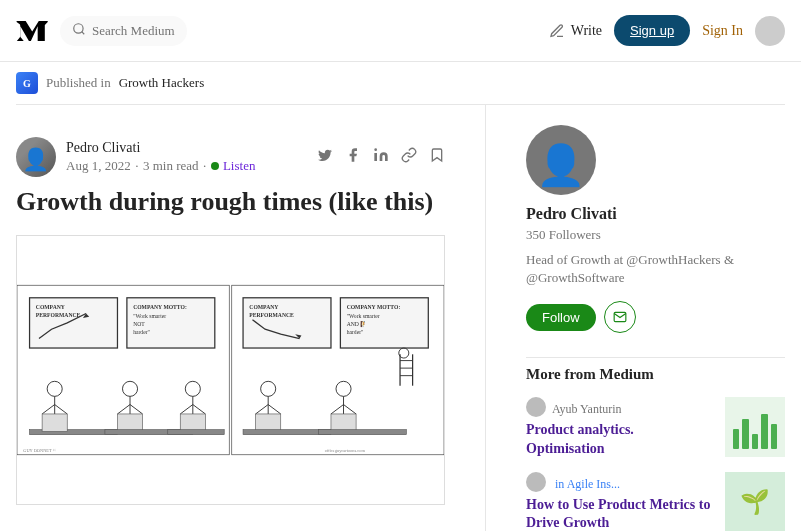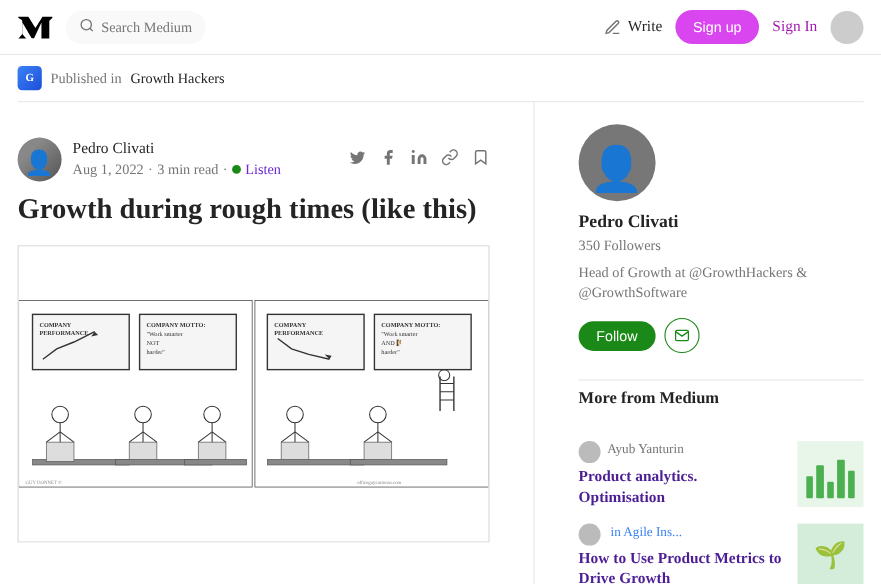--- a/index.html
+++ b/index.html
@@ -1,37 +1,37 @@
 <!DOCTYPE html>
 <html><head>
   <meta charset="utf-8">
   <style>
     * { margin: 0; padding: 0; box-sizing: border-box; }
     body { font-family: -apple-system, BlinkMacSystemFont, 'Segoe UI', Georgia, serif; background: #fff; color: #242424; font-size: 14px; }
 
     
     .header {
       display: flex; align-items: center; justify-content: space-between;
-      padding: 0 16px; height: 50px; border-bottom: 1px solid #e6e6e6;
+      padding: 0 16px; height: 62px; border-bottom: 1px solid #e6e6e6;
       position: sticky; top: 0; background: #fff; z-index: 100;
     }
     .header-left { display: flex; align-items: center; gap: 12px; }
     .header-logo { display: flex; align-items: center; }
     .search-bar {
       display: flex; align-items: center; gap: 6px;
       background: #f9f9f9; border-radius: 20px; padding: 6px 12px;
       color: #757575; font-size: 13px; cursor: pointer;
     }
     .header-right { display: flex; align-items: center; gap: 12px; }
     .write-btn { display: flex; align-items: center; gap: 6px; color: #242424; font-size: 14px; cursor: pointer; }
     .signup-btn {
-      background: #d946ef; color: #fff; border: none; border-radius: 20px;
-      padding: 8px 16px; font-size: 13px; cursor: pointer; font-weight: 500;
-    }
-    .signin-link { color: #a21caf; font-size: 14px; cursor: pointer; }
+      background: #0c4a6e; color: #fff; border: none; border-radius: 20px;
+      padding: 8px 16px; font-size: 13px; cursor: pointer; font-weight: 500; text-decoration: underline;
+    }
+    .signin-link { color: #a16207; font-size: 14px; cursor: pointer; }
     .avatar-small { width: 30px; height: 30px; border-radius: 50%; background: #ccc; cursor: pointer; }
 
     
     .main-container { display: flex; max-width: 1100px; margin: 0 auto; padding: 0 16px; }
     .article-area { flex: 1; max-width: 680px; padding: 20px 0; }
     .sidebar { width: 300px; padding: 20px 0 20px 40px; border-left: 1px solid #e6e6e6; margin-left: 40px; }
 
     
     .publication-bar {
       display: flex; align-items: center; gap: 8px;
@@ -70,25 +70,25 @@
     .follow-btn {
       background: #1a8917; color: #fff; border: none; border-radius: 20px;
       padding: 6px 16px; font-size: 13px; cursor: pointer; font-weight: 500;
     }
     .subscribe-btn {
       width: 32px; height: 32px; border-radius: 50%; border: 1px solid #1a8917;
       display: flex; align-items: center; justify-content: center;
       color: #1a8917; cursor: pointer; font-size: 14px;
     }
 
-    .more-from { font-size: 15px; font-weight: 600; color: #242424; margin-bottom: 30px; }
+    .more-from { font-size: 15px; font-weight: 600; color: #242424; margin-bottom: 14px; }
 
     .related-item { display: flex; gap: 10px; margin-bottom: 14px; align-items: flex-start; }
     .related-content { flex: 1; }
-    .related-author-row { display: flex; align-items: flex-start; gap: 6px; margin-bottom: 4px; }
+    .related-author-row { display: flex; align-items: flex-end; gap: 6px; margin-bottom: 4px; }
     .related-avatar { width: 20px; height: 20px; border-radius: 50%; background: #bbb; }
     .related-author-name { font-size: 12px; color: #757575; }
     .related-in { font-size: 12px; color: #3b82f6; }
     .related-title { font-size: 14px; font-weight: 600; color: #4c1d95; line-height: 1.3; cursor: pointer; }
     .related-image { width: 60px; height: 60px; background: #e0e0e0; flex-shrink: 0; }
 
     
     .plant-img { width: 60px; height: 60px; background: #d4edda; display: flex; align-items: center; justify-content: center; font-size: 24px; }
 
     .divider { height: 1px; background: #e6e6e6; margin: 8px 0; }

